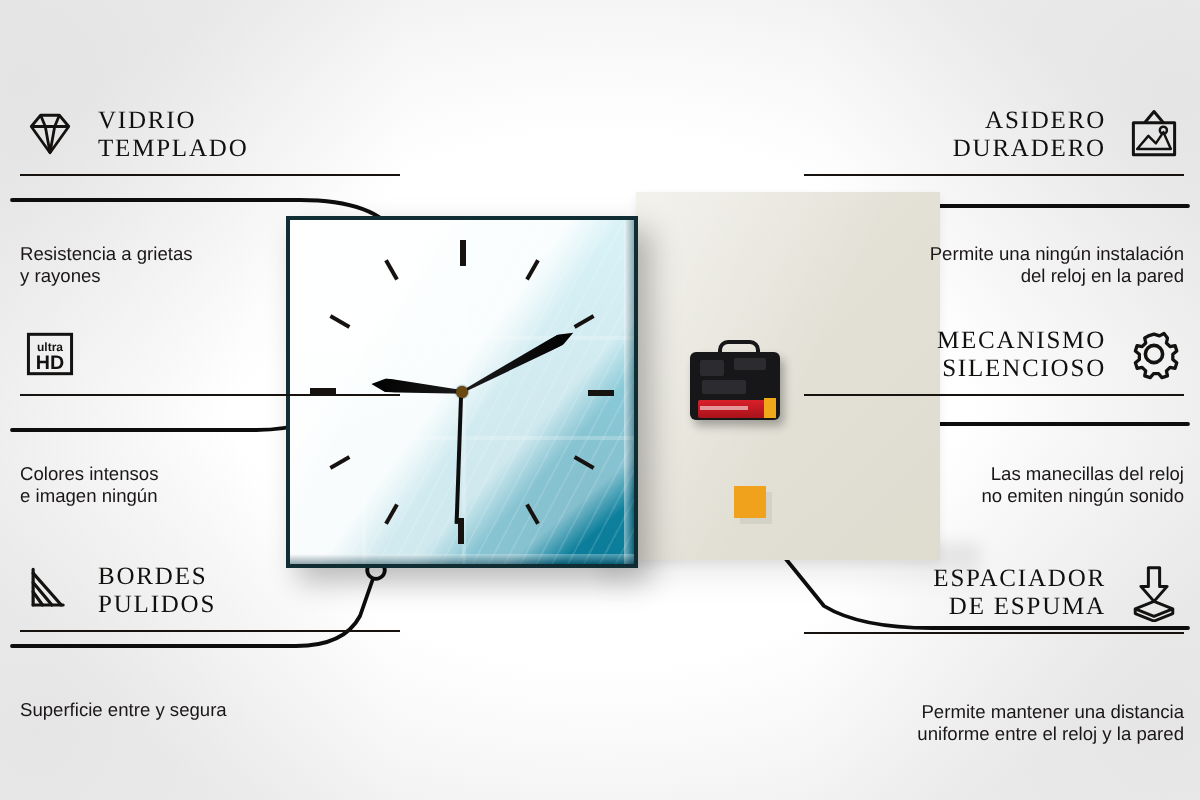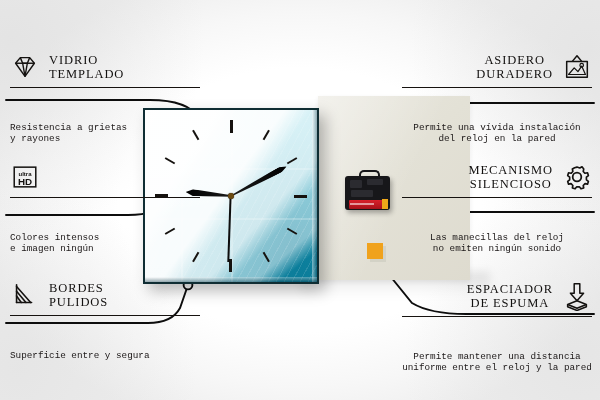--- a/index.html
+++ b/index.html
@@ -18,37 +18,37 @@
     background:
       radial-gradient(circle at 2% 10%, rgba(220,220,220,.55) 0%, rgba(220,220,220,0) 28%),
       radial-gradient(circle at 98% 12%, rgba(221,221,221,.5) 0%, rgba(221,221,221,0) 26%),
       radial-gradient(circle at 3% 92%, rgba(222,222,222,.5) 0%, rgba(222,222,222,0) 26%),
       radial-gradient(circle at 97% 90%, rgba(222,222,222,.5) 0%, rgba(222,222,222,0) 26%);
   }
 
   
   .feat{position:absolute;width:190px;}
   .feat.left{left:10px;text-align:left;}
-  .feat.right{right:8px;text-align:center;}
+  .feat.right{right:8px;text-align:right;}
 
   .fhead{display:flex;align-items:center;gap:9px;}
   .feat.left .fhead{justify-content:flex-start;}
   .feat.right .fhead{justify-content:flex-end;}
 
   .ficon{width:30px;height:30px;flex:0 0 30px;display:block;}
   .ftitle{
     font-family:"Liberation Serif", serif;
     font-weight:400;letter-spacing:.9px;
     font-size:12.5px;line-height:14.5px;color:#12100f;
     text-transform:uppercase;
     white-space:pre-line;
   }
   .rule{height:1px;background:#16120f;margin:5px 0 4px;width:100%;}
   .fsub{
-    font-family:Liberation Mono, monospace;
+    font-family:Liberation Sans, sans-serif;
     font-size:9.3px;line-height:11.4px;color:#1b1717;
     white-space:pre-line;
     margin-top:34px;
   }
 
   
   #wires{position:absolute;left:0;top:0;width:600px;height:400px;overflow:visible;}
 
   
   .wall{
@@ -284,21 +284,21 @@
       <svg class="ficon" viewBox="0 0 32 32">
         <g fill="none" stroke="#141210" stroke-width="1.6" stroke-linejoin="round">
           <rect x="5" y="10" width="22" height="17"></rect>
           <path d="M11,10 L16,4 L21,10"></path>
           <path d="M7,24 L13,17 L17,21 L21,15 L25,24 Z" stroke-width="1.3"></path>
           <circle cx="21" cy="14" r="1.9" stroke-width="1.3"></circle>
         </g>
       </svg>
     </div>
     <div class="rule"></div>
-    <div class="fsub">Permite una vívida instalación
+    <div class="fsub">Permite una ningún instalación
 del reloj en la pared</div>
   </div>
 
   <div class="feat right" style="top:162px;">
     <div class="fhead">
       <div class="ftitle">MECANISMO
 SILENCIOSO</div>
       <svg class="ficon" viewBox="0 0 32 32">
         <g fill="none" stroke="#141210" stroke-width="1.9" stroke-linejoin="round">
           <path d="M16,4.5 l3.2,1.0 2.6,-1.4 2.0,2.6 -0.6,2.9 2.1,2.1 2.9,-0.6 1.0,3.2 -2.3,1.9 0,3.0 2.3,1.9 -1.0,3.2 -2.9,-0.6 -2.1,2.1 0.6,2.9 -3.2,1.0 -1.9,-2.3 -3.0,0 -1.9,2.3 -3.2,-1.0 0.6,-2.9 -2.1,-2.1 -2.9,0.6 -1.0,-3.2 2.3,-1.9 0,-3.0 -2.3,-1.9 1.0,-3.2 2.9,0.6 2.1,-2.1 -0.6,-2.9 2.6,-1.4 Z" transform="scale(0.92) translate(1.4,1.4)"></path>

